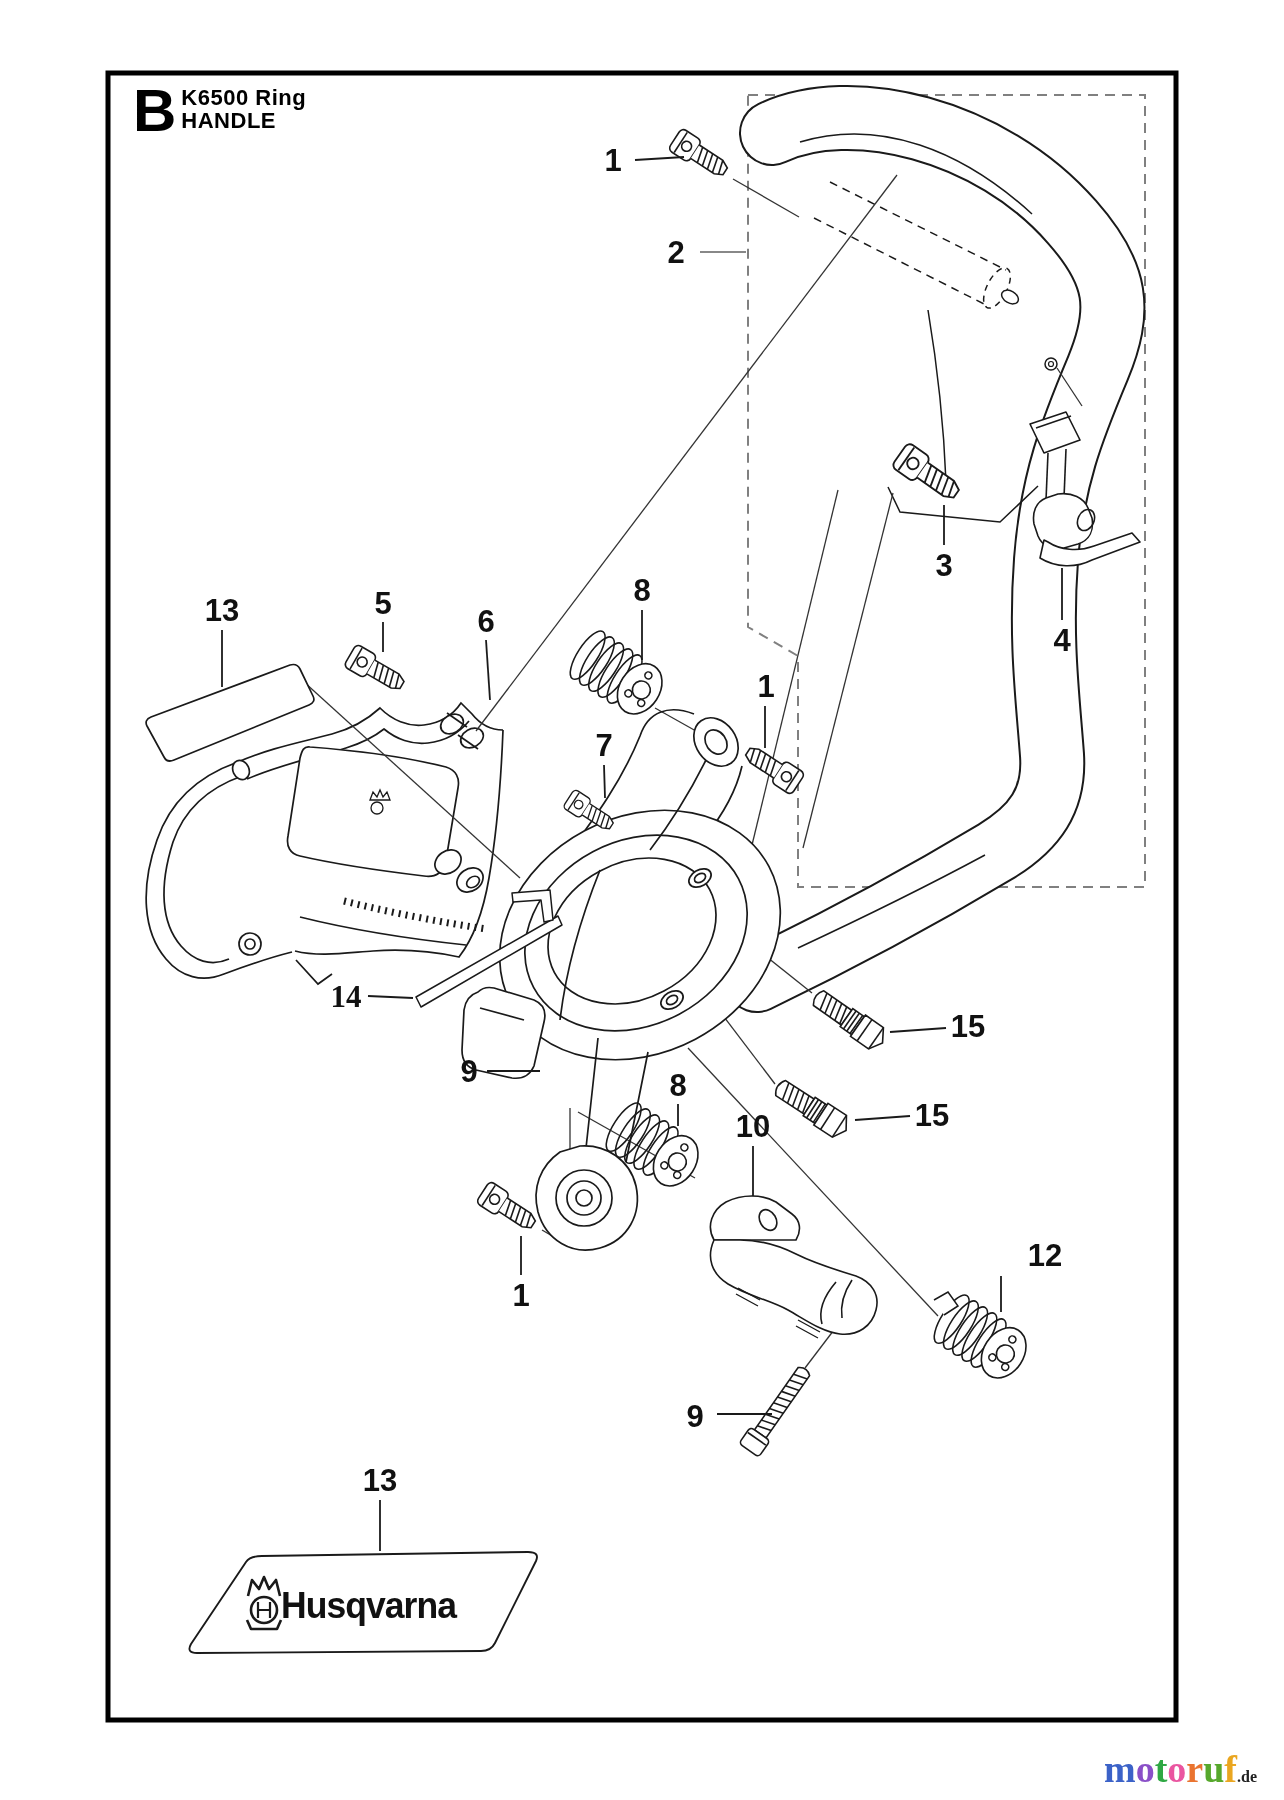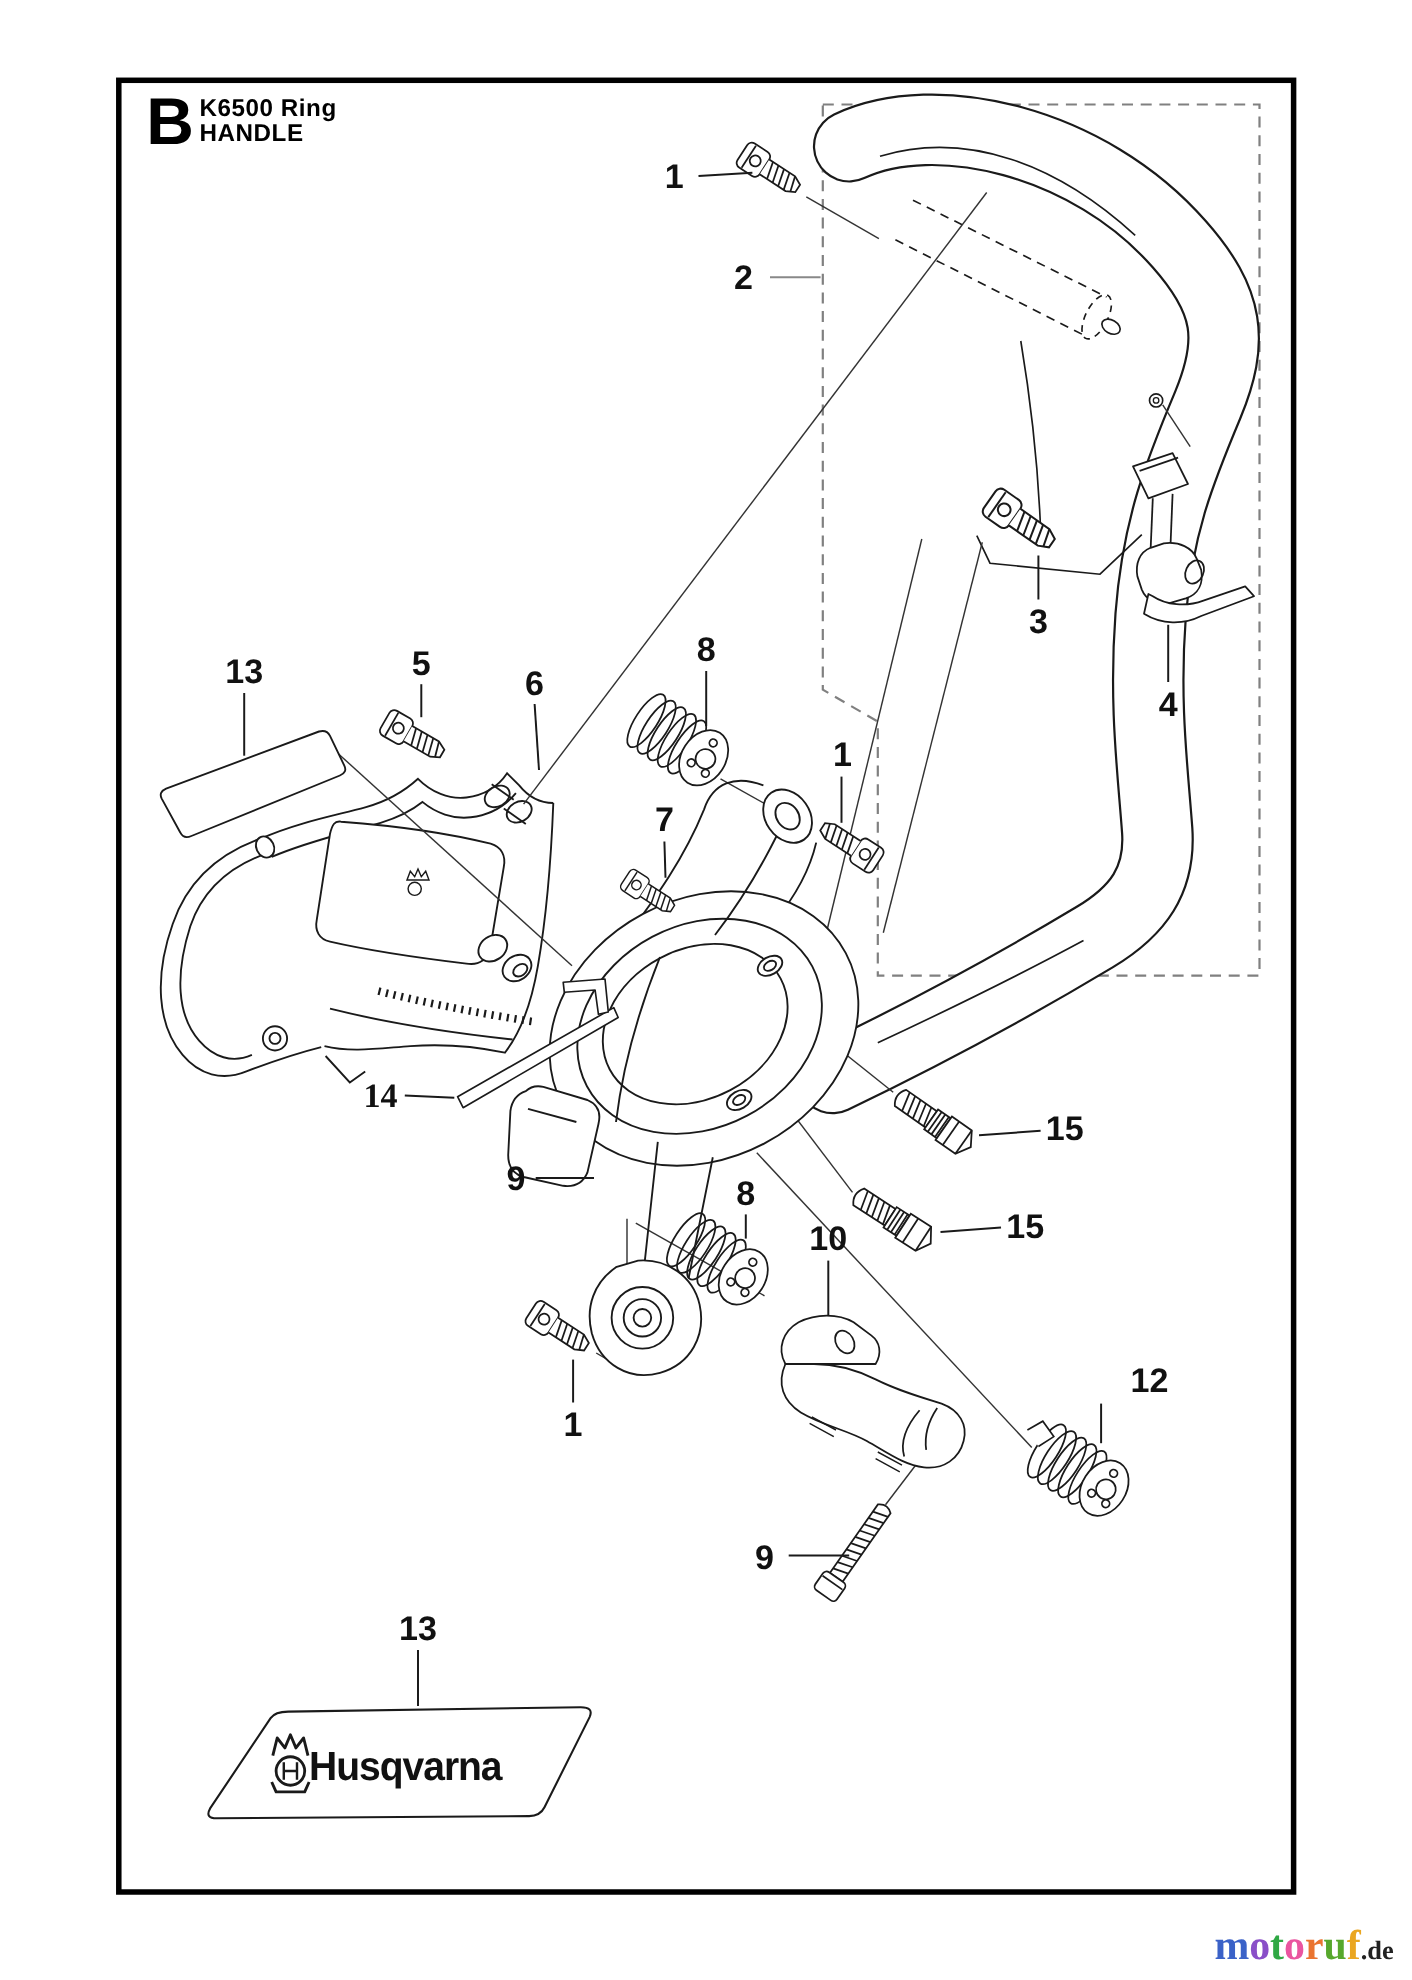--- a/index.html
+++ b/index.html
@@ -9,21 +9,21 @@
   .header{position:absolute;left:133px;top:84px;display:flex;align-items:flex-start;}
   .section-letter{font-size:60px;font-weight:bold;line-height:0.9;color:#000;}
   .header-text{margin-left:5px;padding-top:2px;}
   .model,.title{font-size:22px;font-weight:bold;color:#000;line-height:23px;letter-spacing:0.5px;}
   .callout{position:absolute;transform:translate(-50%,-50%);font-size:31px;font-weight:bold;
            color:#111;line-height:1;}
   .decal-text{position:absolute;left:281px;top:1585px;font-size:37px;font-weight:bold;color:#111;
               letter-spacing:-1px;transform:scaleX(0.96);transform-origin:left;}
   .watermark{position:absolute;left:1104px;top:1750px;font-family:"Liberation Serif",serif;
              font-size:38px;font-weight:bold;line-height:1;white-space:nowrap;}
-  .wm-suffix{font-size:24px;font-weight:bold;}
+  .wm-suffix{font-size:16px;font-weight:bold;}
 </style>
 </head>
 <body>
 
 <div class="page">
 
 <svg width="1284" height="1800" viewBox="0 0 1284 1800">
   <defs>
     <g id="screwS" stroke="#1a1a1a" fill="#fff" stroke-width="1.6">
       <rect x="-30" y="-13" width="24" height="26" rx="5"></rect>

